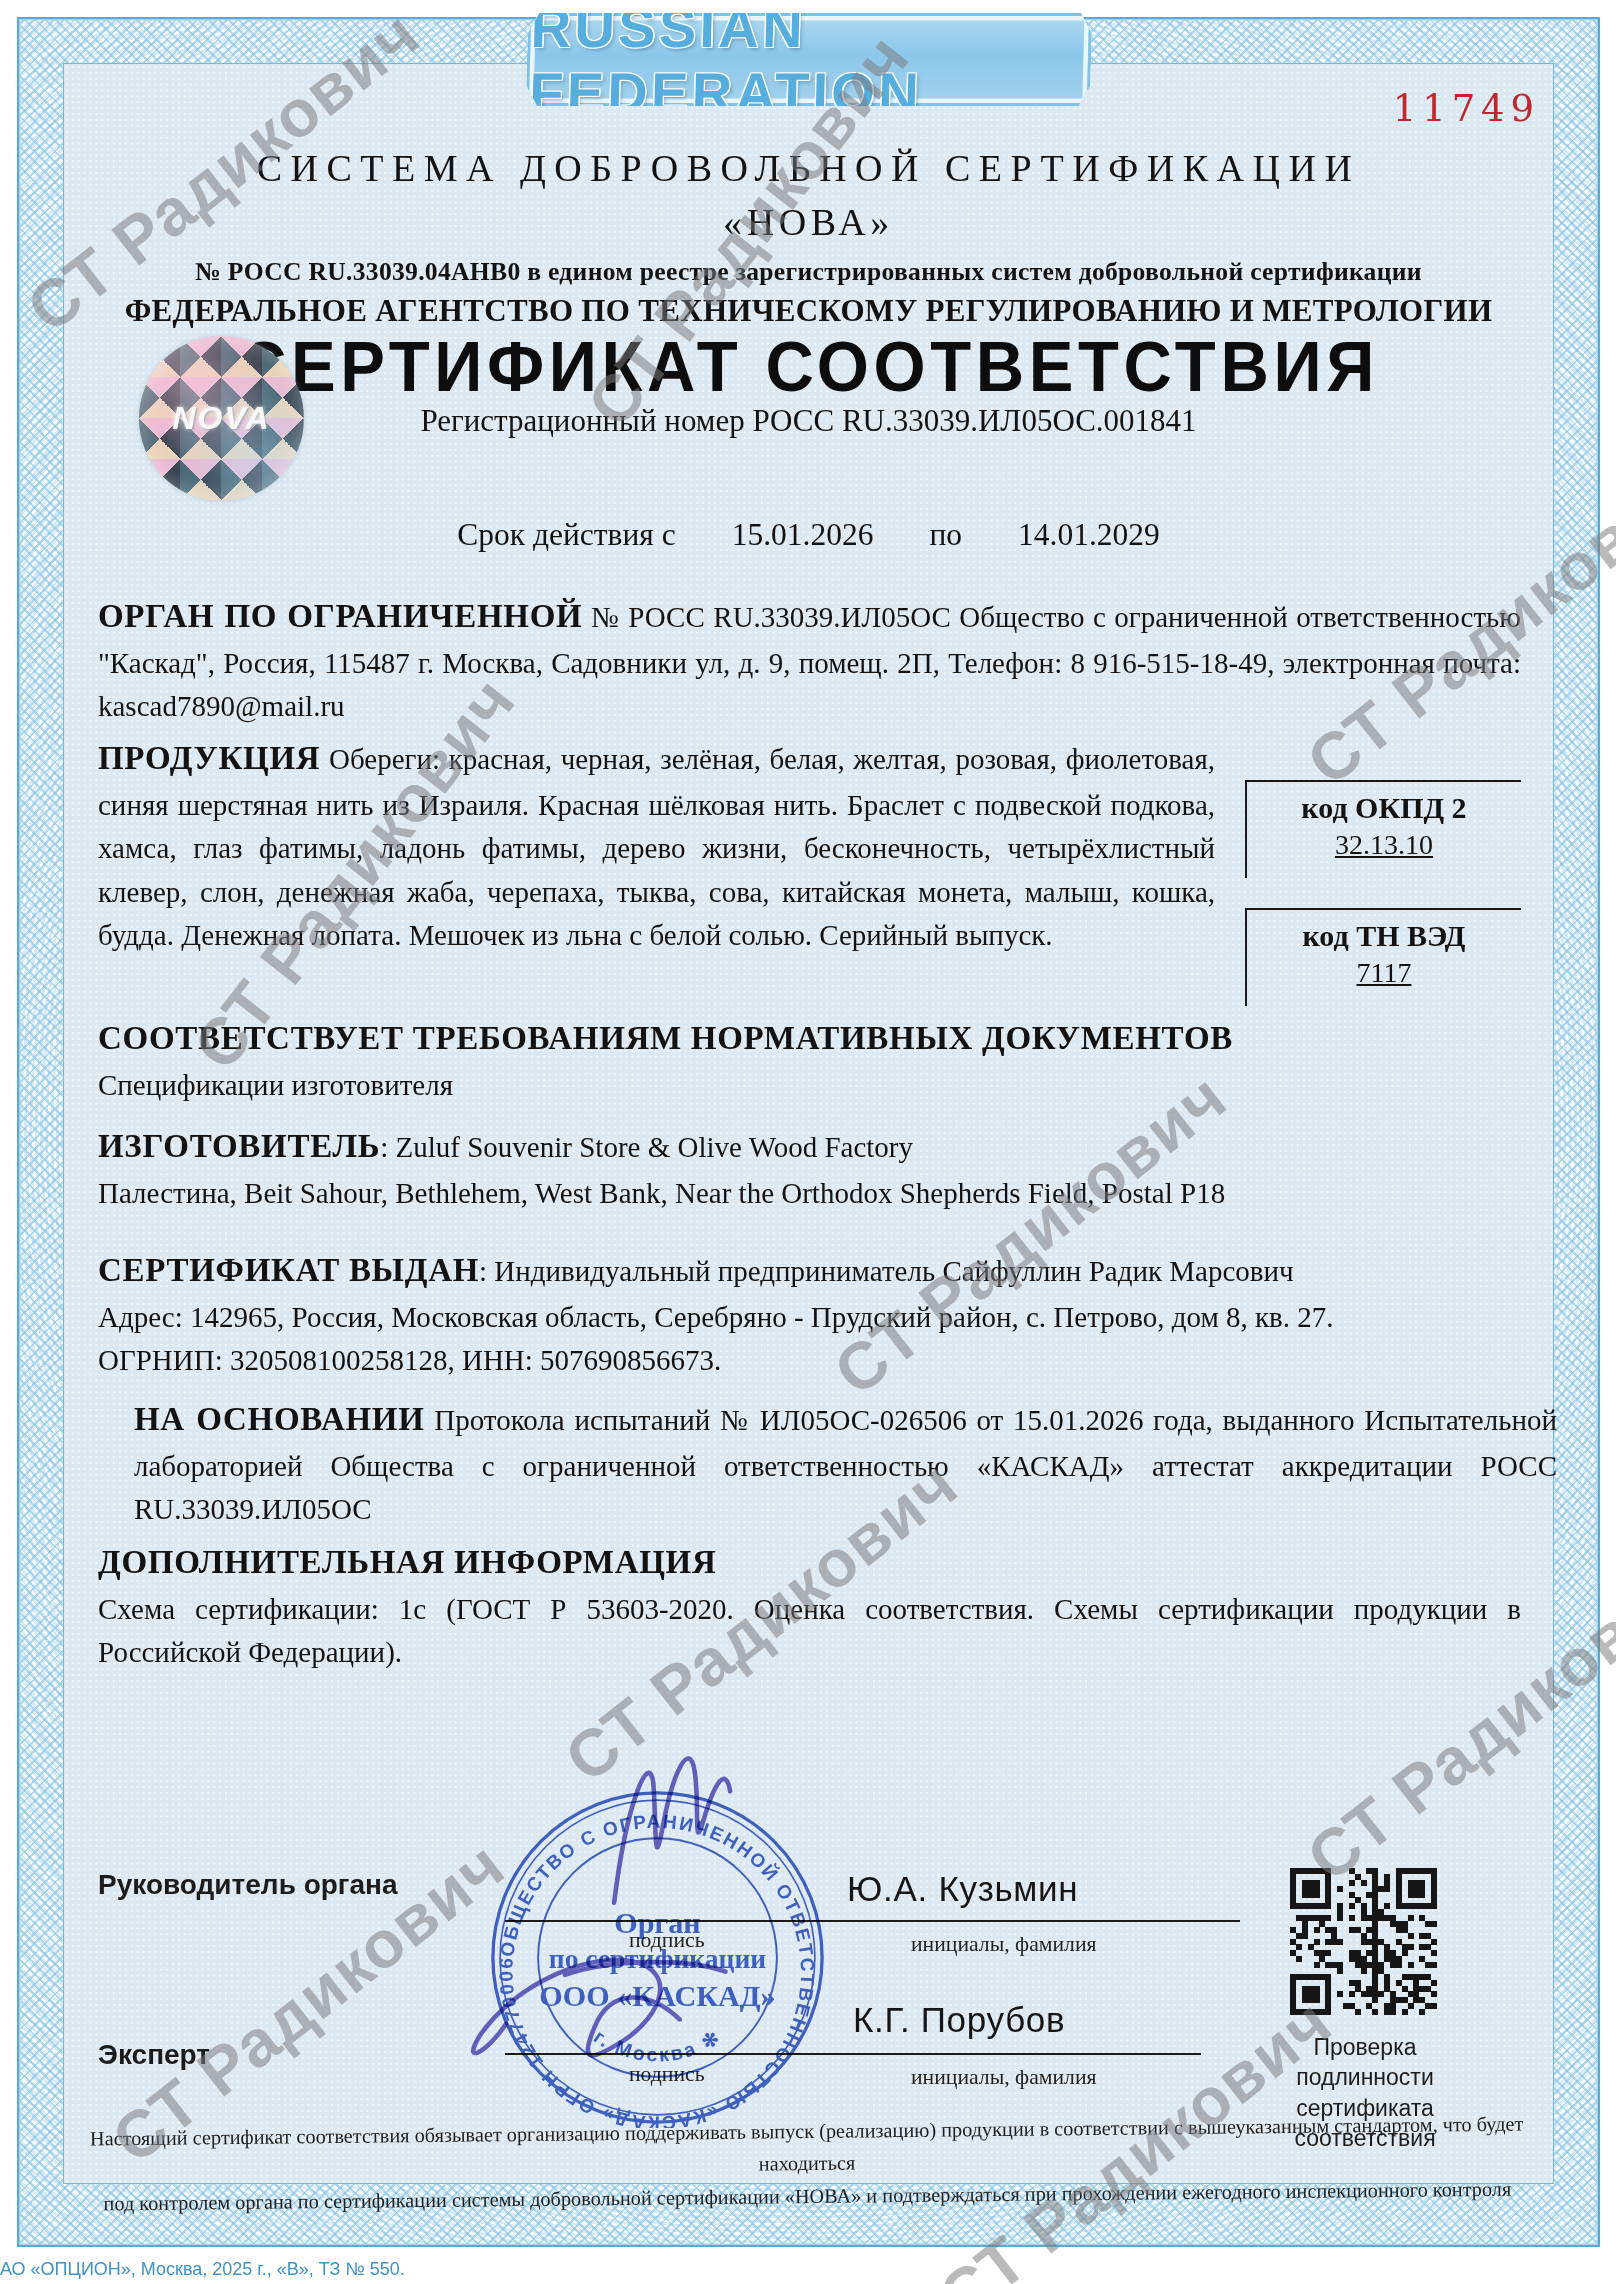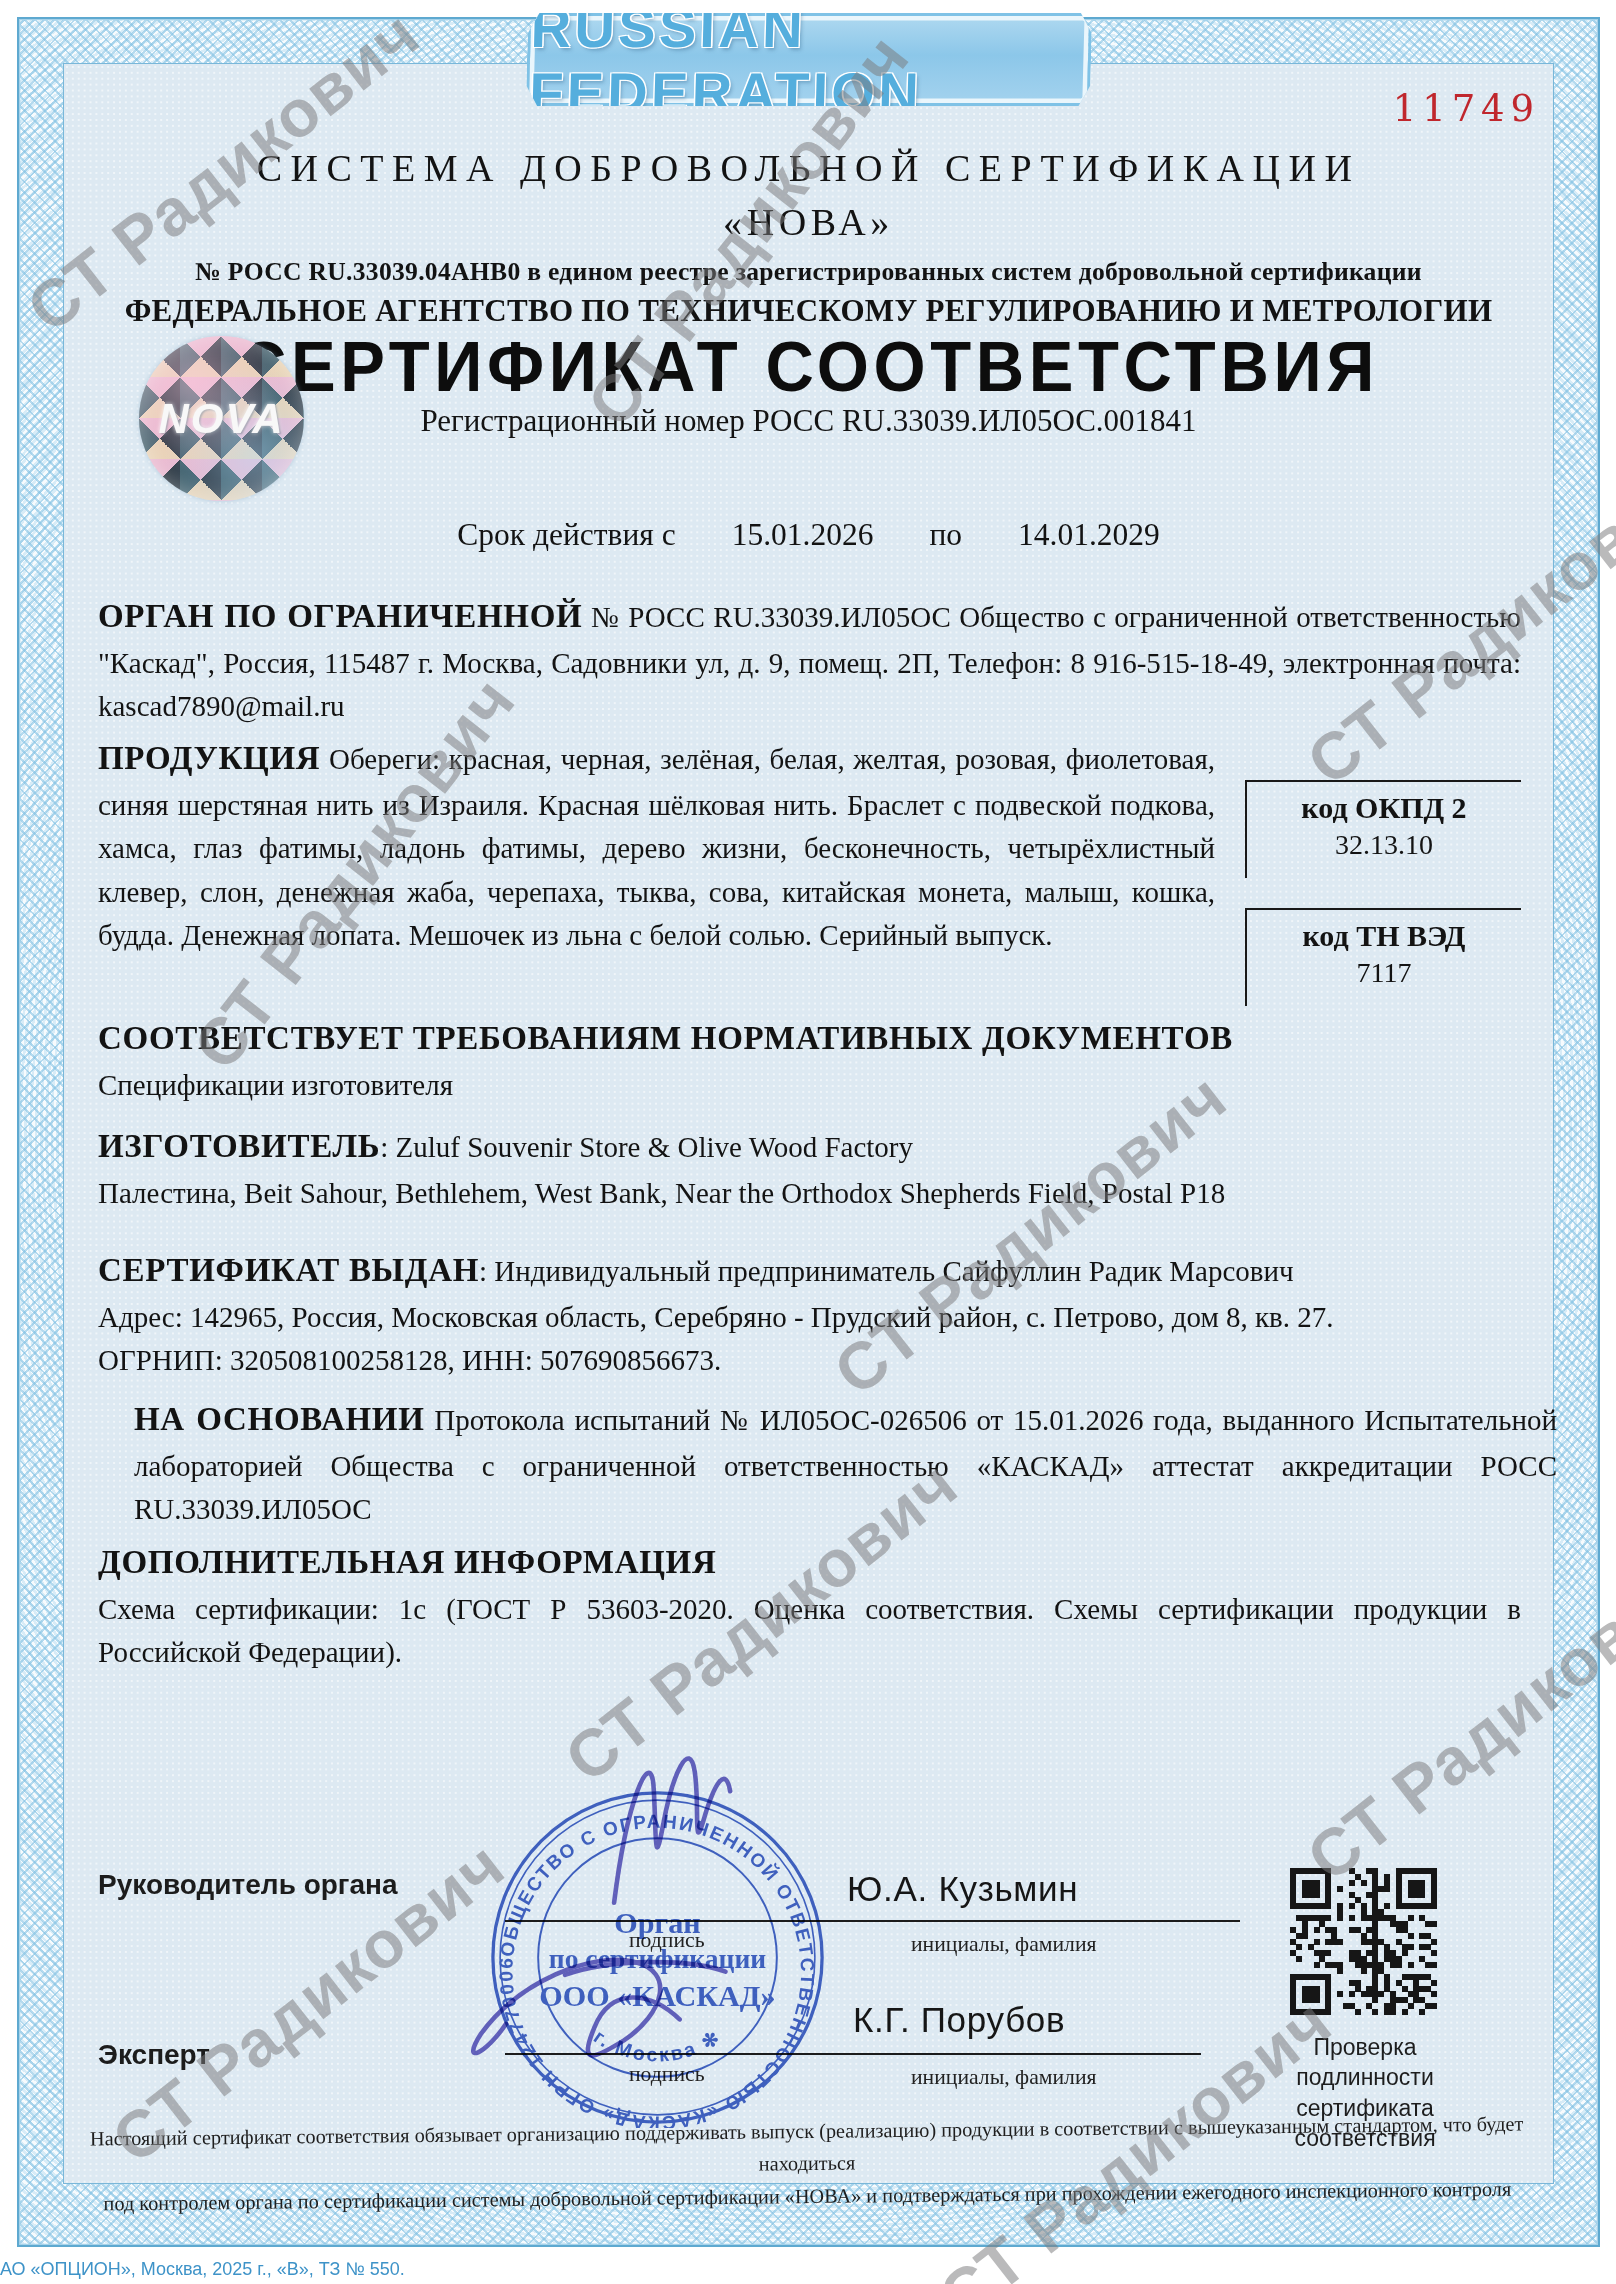--- a/index.html
+++ b/index.html
@@ -45,21 +45,21 @@
 
   .hologram{position:absolute;left:139px;top:336px;width:165px;height:165px;border-radius:50%;
     background:
       radial-gradient(circle at 32% 28%, rgba(255,205,225,.5), transparent 55%),
       radial-gradient(circle at 70% 72%, rgba(185,225,255,.45), transparent 55%),
       conic-gradient(from 45deg, #27333e 0 90deg, #e8d2b4 0 180deg, #3a5a66 0 270deg, #e9b8cf 0 360deg);
     background-size:100% 100%,100% 100%,41px 41px;
     box-shadow:inset 0 0 22px rgba(255,255,255,.4), 0 0 5.3px rgba(120,160,190,.4);
     display:flex;align-items:center;justify-content:center;}
   .hologram span{font-family:"Liberation Sans",sans-serif;font-weight:bold;font-style:italic;
-    font-size:42px;letter-spacing:2px;color:#f8f8f8;
+    font-size:32px;letter-spacing:2px;color:#f8f8f8;
     text-shadow:0 0 4.6px rgba(255,255,255,.9),1.3px 1.3px 2px rgba(40,60,80,.55);}
 
   .validity{position:absolute;top:517px;left:0;width:100%;text-align:center;font-size:31.5px;}
   .validity .gap{display:inline-block;width:56px;}
 
   .section{position:absolute;left:98px;width:1423px;}
   .section p{margin:0;font-size:29px;line-height:1.5;text-align:justify;}
   .section .h{font-weight:bold;font-size:33px;letter-spacing:0.7px;}
   .center-sec p{text-align:left;}
 
@@ -68,21 +68,21 @@
   .sec-compliance{top:1014px;}
   .sec-manu{top:1122px;}
   .sec-issued{top:1246px;}
   .sec-basis{top:1395px;margin-left:36px;}
   .sec-dop{top:1538px;}
 
   .codesbox{float:right;width:276px;margin:46px 0 13px 30px;}
   .codebox{border-top:2.6px solid #181818;border-left:2.6px solid #181818;
     padding:9.2px 0 17px 0;text-align:center;margin-bottom:30px;}
   .codebox .cl{font-weight:bold;font-size:30px;display:block;}
-  .codebox .cv{font-size:28px;display:block;margin-top:3.9px;}
+  .codebox .cv{font-size:28px;display:block;margin-top:3.9px;text-decoration:underline;}
 
   
   .siglabel{position:absolute;font-family:"Liberation Sans","DejaVu Sans",sans-serif;
     font-weight:bold;font-size:28px;color:#1c1c1c;}
   .lab-head{left:98px;top:1869px;}
   .lab-expert{left:98px;top:2039px;}
   .sigline{position:absolute;height:0;border-top:2.6px solid #1c1c1c;}
   .line1{left:505px;top:1920px;width:735px;}
   .line2{left:505px;top:2053px;width:696px;}
   .sigcap{position:absolute;font-size:21.7px;color:#222;}

